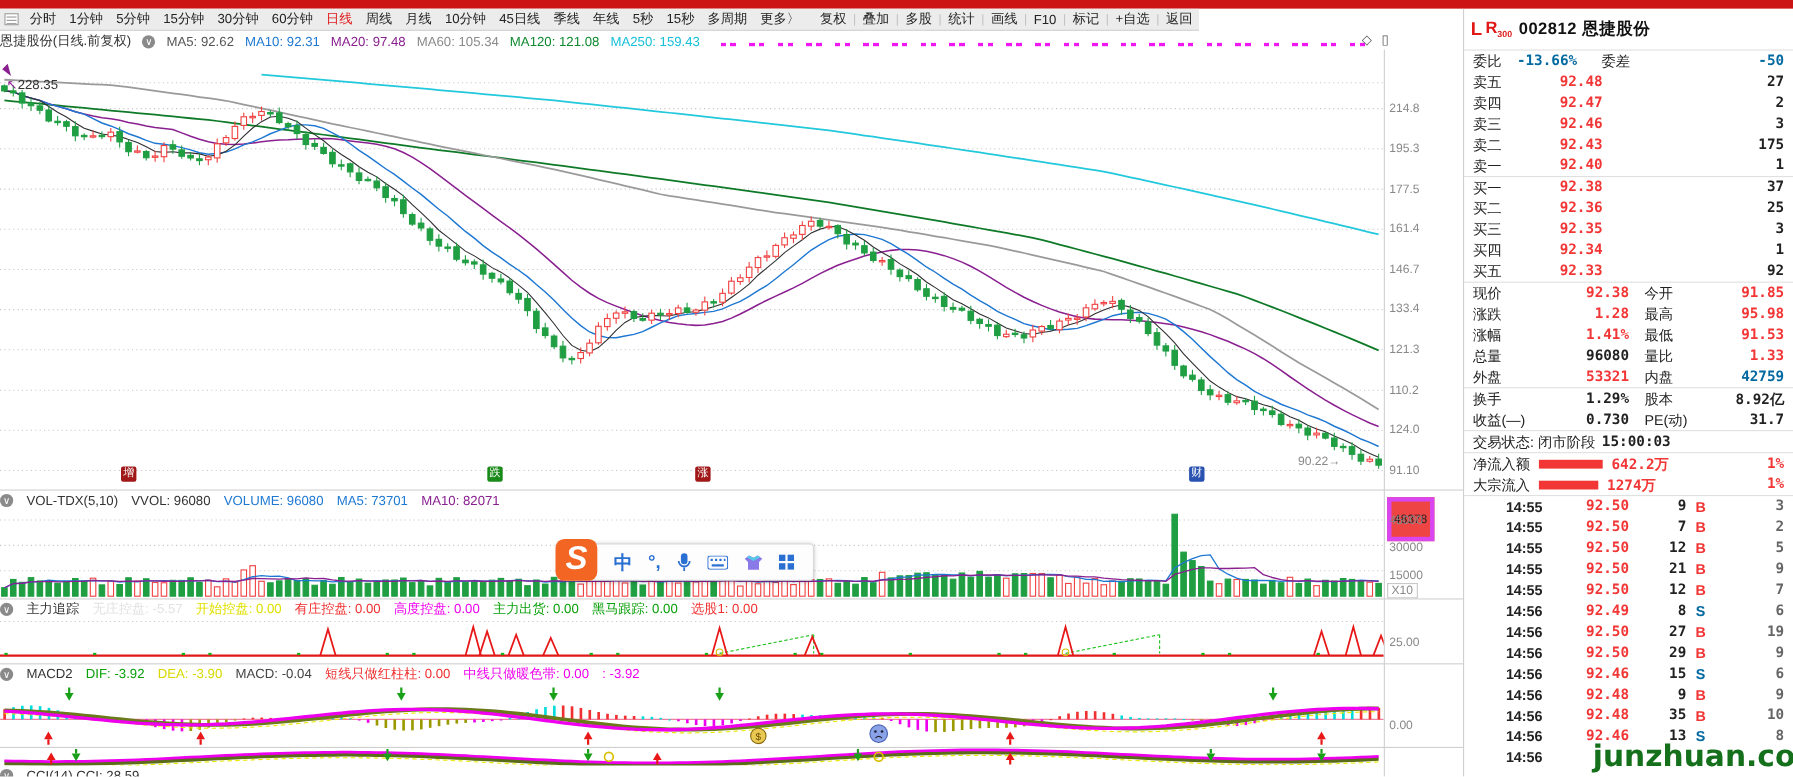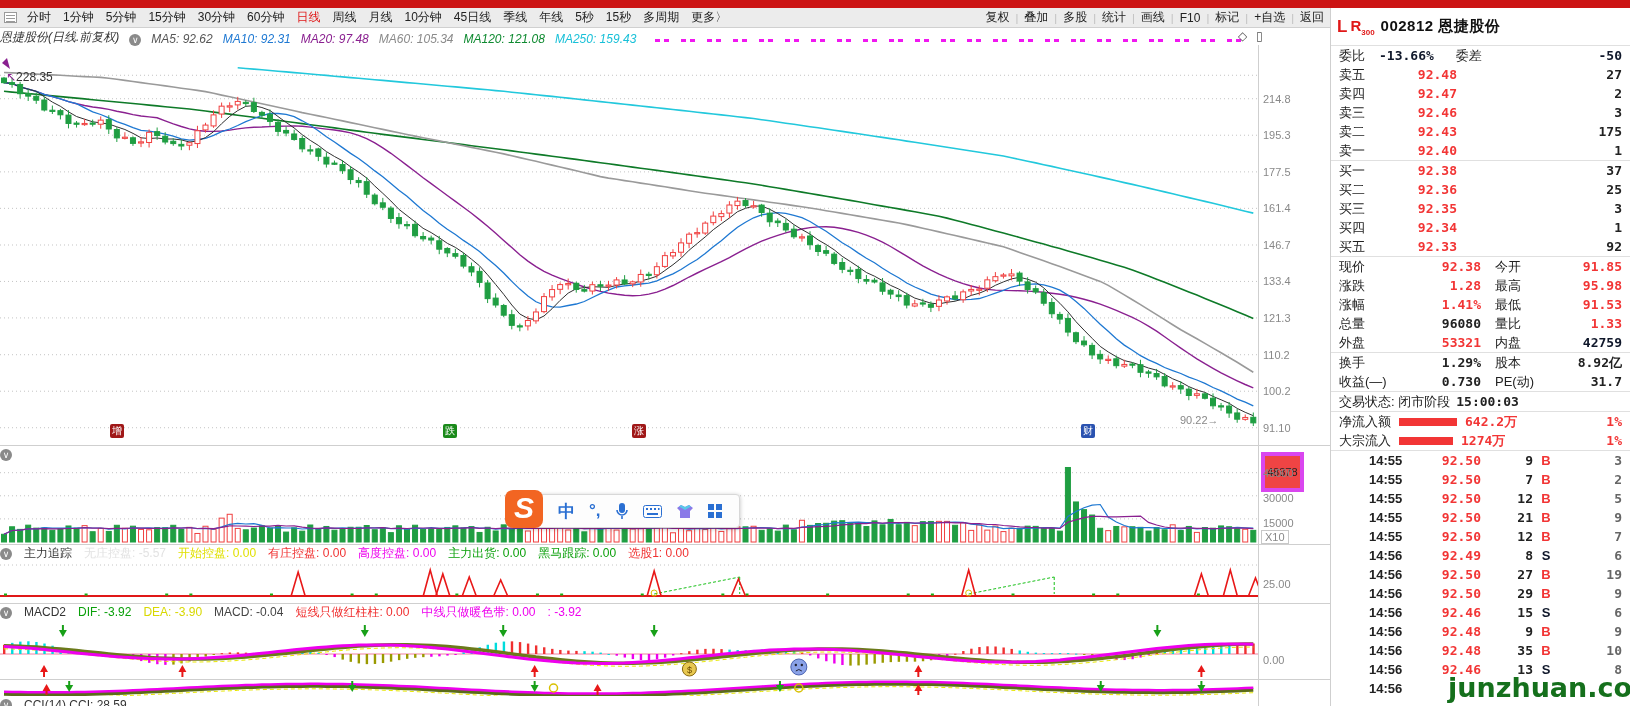--- a/index.html
+++ b/index.html
@@ -3,33 +3,33 @@
 <meta charset="utf-8">
 <style>
   * { margin:0; padding:0; box-sizing:border-box; }
   html,body { width:1630px; height:706px; overflow:hidden; background:#fff;
               font-family:"Liberation Sans","DejaVu Sans",sans-serif; }
   #app { position:relative; width:1630px; height:706px; background:#fff; }
   #titlebar { position:absolute; left:0; top:0; width:1630px; height:8px; background:#cc1414; }
 
   
   #leftcol { position:absolute; left:0; top:8px; width:1330px; height:698px; background:#fff; }
-  #menubar { position:absolute; left:0; top:0; width:1330px; height:20px; background:#ececec;
+  #menubar { position:absolute; left:0; top:0; width:1090px; height:20px; background:#ececec;
              border-bottom:1px solid #d0d0d0; display:flex; align-items:center; font-size:12px; color:#222; }
   .menu-item { padding:0 6px; white-space:nowrap; cursor:default; }
   .menu-item.active { color:#e01818; }
   #menu-right { margin-left:auto; display:flex; align-items:center; }
   .menu-sep { color:#c0c0c0; font-size:11px; }
   .win-icon { width:13px; height:11px; border:1px solid #9a9a9a; background:#fff; margin:0 4px 0 4px;
               display:inline-block; position:relative; }
   .win-icon:before { content:""; position:absolute; left:1px; right:1px; top:2px; height:1px; background:#9a9a9a;
                      box-shadow:0 3px 0 #9a9a9a, 0 6px 0 #9a9a9a; }
 
   #chartheader { position:absolute; left:0; top:21px; width:1330px; height:17px; display:flex;
-                 align-items:flex-end; font-size:12px; white-space:nowrap; overflow:hidden;font-style:italic; }
+                 align-items:center; font-size:12px; white-space:nowrap; overflow:hidden; }
   #chartheader span { margin-right:10px; }
   .collapse-icon { display:inline-block; width:12px; height:12px; border-radius:50%; background:#8a8a8a;
                    color:#fff; font-size:9px; line-height:12px; text-align:center; margin-right:6px; }
   #magenta-dots { position:absolute; left:655px; top:31px; width:596px; height:3px;
      background:repeating-linear-gradient(90deg,#f018f0 0 5px,transparent 5px 9px, #f018f0 9px 14px, transparent 14px 26px); }
   .hdr-corner { position:absolute; top:21px; font-size:12px; color:#555; }
 
   .panel-divider { position:absolute; left:0; width:1330px; height:1px; background:#cfcfcf; }
   .vline { position:absolute; top:37px; width:1px; height:661px; background:#cfcfcf; }
 
@@ -52,21 +52,21 @@
   #rightcol { position:absolute; left:1330px; top:8px; width:300px; height:698px; background:#fff;
               border-left:1px solid #cfcfcf; font-size:13px; color:#222; }
   #stockname { height:38px; display:flex; align-items:center; padding:0 6px; border-bottom:1px solid #e0e0e0; }
   .lr-l { color:#e01818; font-weight:bold; font-size:17px; margin-right:3px; }
   .lr-r { color:#e01818; font-weight:bold; font-size:15px; position:relative; margin-right:6px; }
   .lr-r sub { font-size:8px; }
   .stock-code { font-weight:bold; font-size:15px; color:#111; letter-spacing:0.5px; }
   .qrow { height:19px; display:flex; align-items:center; padding:0 8px; }
   .qlabel { color:#222; }
   .num { font-family:"DejaVu Sans Mono","Liberation Mono",monospace; font-weight:bold; }
-  .red { color:#f23535; } .green { color:#0f172a; } .blk { color:#222; }
+  .red { color:#f23535; } .green { color:#0369a1; } .blk { color:#222; }
   .sep { border-top:1px solid #e0e0e0; }
   .bidask .price { flex:0 0 92px; text-align:right; }
   .bidask .lots { margin-left:auto; text-align:right; }
   .dcol1l { flex:0 0 56px; } .dcol1v { flex:0 0 86px; text-align:right; }
   .dcol2l { flex:0 0 58px; margin-left:14px; } .dcol2v { flex:1; text-align:right; }
   .flowbar { width:58px; height:8px; background:#f23535; margin:0 8px; }
   .tick-time { flex:0 0 42px; font-weight:bold;margin-left:30px; }
   .tick-price { flex:0 0 70px; text-align:right; }
   .tick-vol { flex:0 0 52px; text-align:right; }
   .tick-side { flex:0 0 26px; text-align:center; font-weight:bold; }
@@ -457,38 +457,39 @@
       </svg>
     <div id="price-axis">
         <div class="axis-label axis-col" style="top: 84.7309px;">214.8</div>
         <div class="axis-label axis-col" style="top: 121.234px;">195.3</div>
         <div class="axis-label axis-col" style="top: 157.888px;">177.5</div>
         <div class="axis-label axis-col" style="top: 194.358px;">161.4</div>
         <div class="axis-label axis-col" style="top: 230.985px;">146.7</div>
         <div class="axis-label axis-col" style="top: 267.437px;">133.4</div>
         <div class="axis-label axis-col" style="top: 303.907px;">121.3</div>
         <div class="axis-label axis-col" style="top: 340.716px;">110.2</div>
-        <div class="axis-label axis-col" style="top: 377.203px;">100.2</div>
+        <div class="axis-label axis-col" style="top: 377.203px;">124.0</div>
         <div class="axis-label axis-col" style="top: 413.721px;">91.10</div>
       </div>
 
     <div class="chart-anno" style="left:6px; top:62px">
       <span style="color:#8a2090">↖</span><span>228.35</span>
     </div>
     <div class="chart-anno anno-gray" style="left:1180px; top:406px">90.22→</div>
     <div id="badges">
         <div class="event-badge" style="left: 110px; top: 416px; background: rgb(160, 24, 24);">增</div>
         <div class="event-badge" style="left: 443px; top: 416px; background: rgb(26, 138, 26);">跌</div>
         <div class="event-badge" style="left: 632px; top: 416px; background: rgb(160, 24, 24);">涨</div>
         <div class="event-badge" style="left: 1081px; top: 416px; background: rgb(42, 82, 176);">财</div>
       </div>
 
     <div class="panel-divider" style="top:437px"></div>
     <div class="panel-header" style="top:438px">
       <span class="collapse-icon">∨</span>
+      <span id="vol-header-parts"><span style="color: rgb(51, 51, 51);">VOL-TDX(5,10)</span><span style="color: rgb(51, 51, 51);">VVOL: 96080</span><span style="color: rgb(30, 120, 210);">VOLUME: 96080</span><span style="color: rgb(30, 120, 210);">MA5: 73701</span><span style="color: rgb(138, 32, 144);">MA10: 82071</span></span>
     </div>
     <svg id="svg-vol" style="position:absolute;left:0;top:455px" width="1258" height="81">
         <line x1="0" y1="9.692852609231707" x2="1258" y2="9.692852609231707" stroke="#c4c4c4" stroke-dasharray="1,3"></line>
         <line x1="0" y1="32.79523507282114" x2="1258" y2="32.79523507282114" stroke="#c4c4c4" stroke-dasharray="1,3"></line>
         <line x1="0" y1="55.89761753641057" x2="1258" y2="55.89761753641057" stroke="#c4c4c4" stroke-dasharray="1,3"></line>
         <rect x="1.5" y="71.29920584547018" width="5" height="7.700794154529817" fill="#1f9e42" stroke="#1f9e42"></rect>
         <rect x="9.56" y="63.776484847636276" width="5" height="15.223515152363724" fill="#1f9e42" stroke="#1f9e42"></rect>
         <rect x="17.62" y="66.38906826012492" width="5" height="12.610931739875085" fill="#1f9e42" stroke="#1f9e42"></rect>
         <rect x="25.68" y="62.16228526669059" width="5" height="16.83771473330941" fill="#1f9e42" stroke="#1f9e42"></rect>
         <rect x="33.74" y="65.14403297831919" width="5" height="13.855967021680812" fill="#1f9e42" stroke="#1f9e42"></rect>

